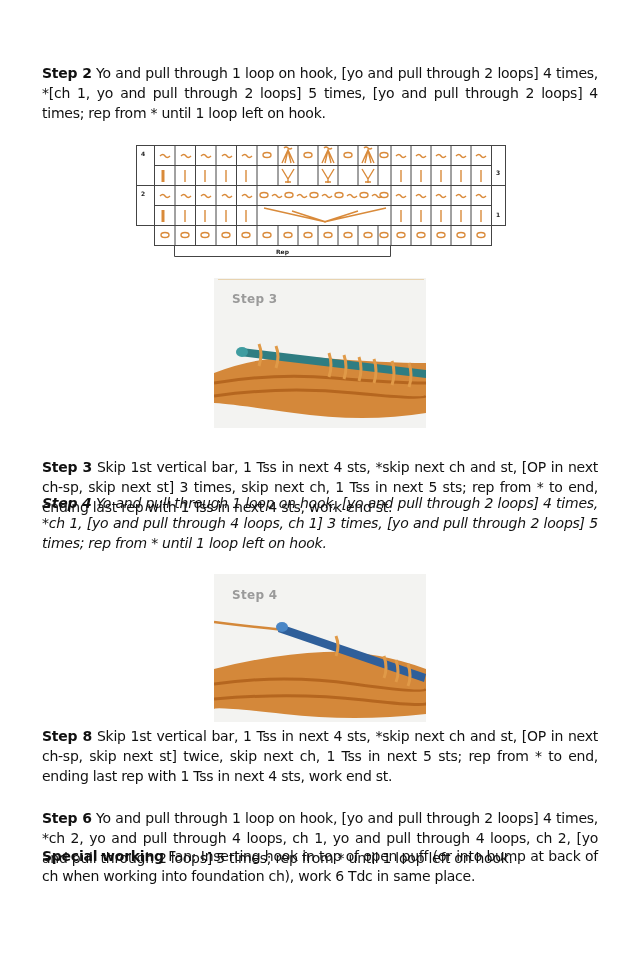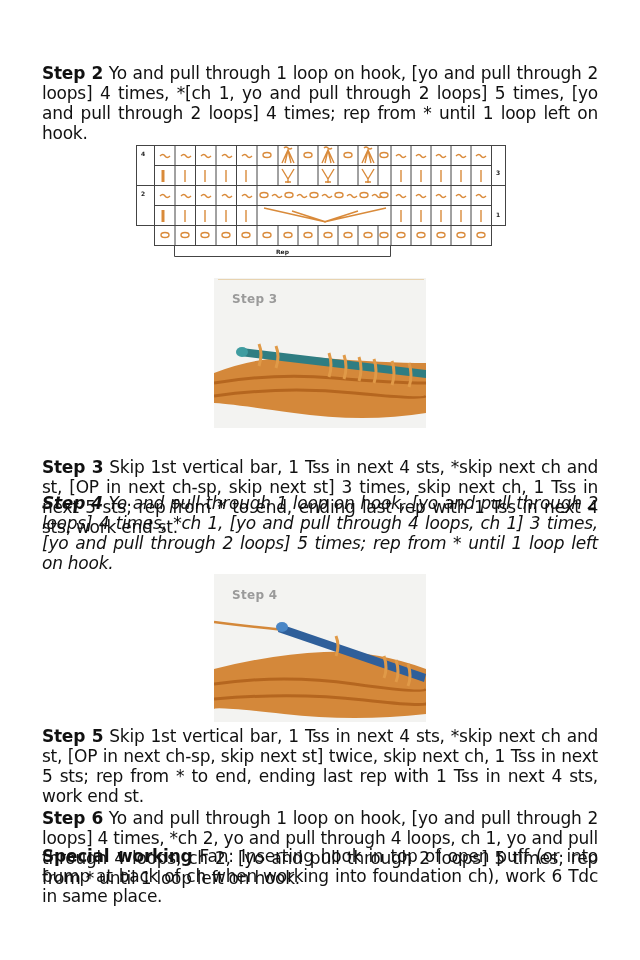--- a/index.html
+++ b/index.html
@@ -1,18 +1,18 @@
 <!DOCTYPE html>
 <html><head>
 <meta charset="utf-8">
 <style>
   html, body { margin:0; padding:0; background:#ffffff; }
   body { width:640px; height:960px; position:relative; overflow:hidden;
          font-family:"DejaVu Sans", sans-serif; color:#111; }
-  .para { position:absolute; left:42px; width:556px; font-size:17px; line-height:20px;
+  .para { position:absolute; left:42px; width:556px; font-size:14px; line-height:20px;
           text-align:justify; letter-spacing:-0.25px; }
   .para b { font-weight:bold; }
   .chart { position:absolute; left:136px; top:145px; width:370px; height:115px; }
   .photo { position:absolute; background:#f3f3f1; overflow:hidden; }
   .photo .cap { position:absolute; left:18px; top:14px; font-family:"DejaVu Sans", sans-serif;
                 font-weight:bold; font-size:12px; color:#9a9a9a; letter-spacing:0.3px; }
   .photo svg { position:absolute; left:0; top:0; }
   .rule { position:absolute; height:1px; background:#e8d3b0; }
 </style>
 </head>
@@ -202,15 +202,15 @@
     <ellipse cx="68" cy="53" rx="6" ry="5" fill="#4a86c6"></ellipse>
     <g stroke="#e09a48" stroke-width="3" fill="none">
       <path d="M122 62 q4 10 0 20"></path>
         <path d="M170 82 q4 12 0 22"></path>
         <path d="M182 86 q4 12 0 22"></path>
         <path d="M194 90 q4 12 0 22"></path>
     </g>
   </svg>
 </div>
 
-<div class="para" style="top:726px;"><b>Step 5</b><span> Skip 1st vertical bar, 1 Tss in next 4 sts, *skip next ch and st, [OP in next ch-sp, skip next st] twice, skip next ch, 1 Tss in next 5 sts; rep from * to end, ending last rep with 1 Tss in next 4 sts, work end st.</span></div>
+<div class="para" style="top:726px;"><b>Step 8</b><span> Skip 1st vertical bar, 1 Tss in next 4 sts, *skip next ch and st, [OP in next ch-sp, skip next st] twice, skip next ch, 1 Tss in next 5 sts; rep from * to end, ending last rep with 1 Tss in next 4 sts, work end st.</span></div>
 <div class="para" style="top:808px;"><b>Step 6</b><span> Yo and pull through 1 loop on hook, [yo and pull through 2 loops] 4 times, *ch 2, yo and pull through 4 loops, ch 1, yo and pull through 4 loops, ch 2, [yo and pull through 2 loops] 5 times; rep from * until 1 loop left on hook.</span></div>
 <div class="para" style="top:846px;"><b>Special working</b><span> Fan: Inserting hook in top of open puff (or into bump at back of ch when working into foundation ch), work 6 Tdc in same place.</span></div>
 
 </body></html>

